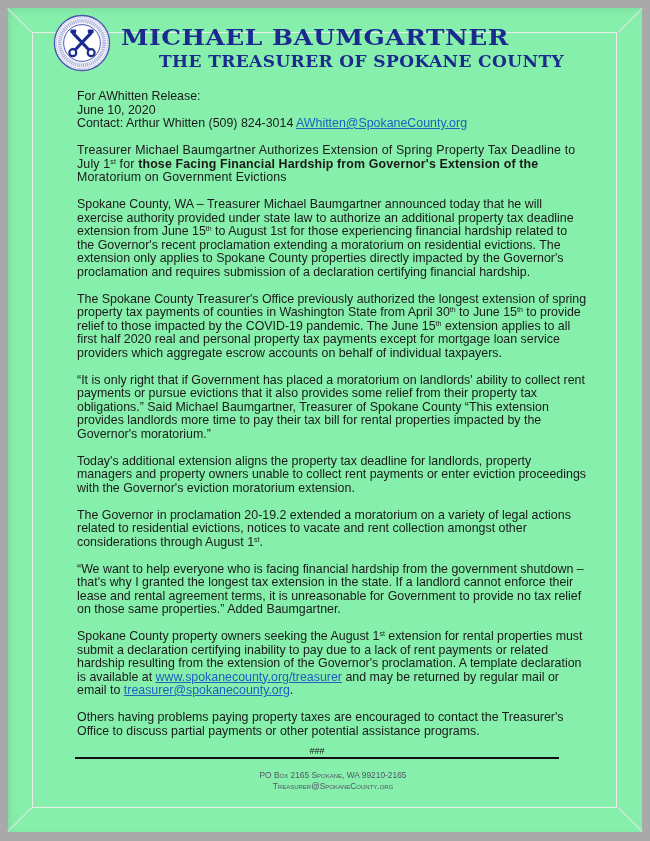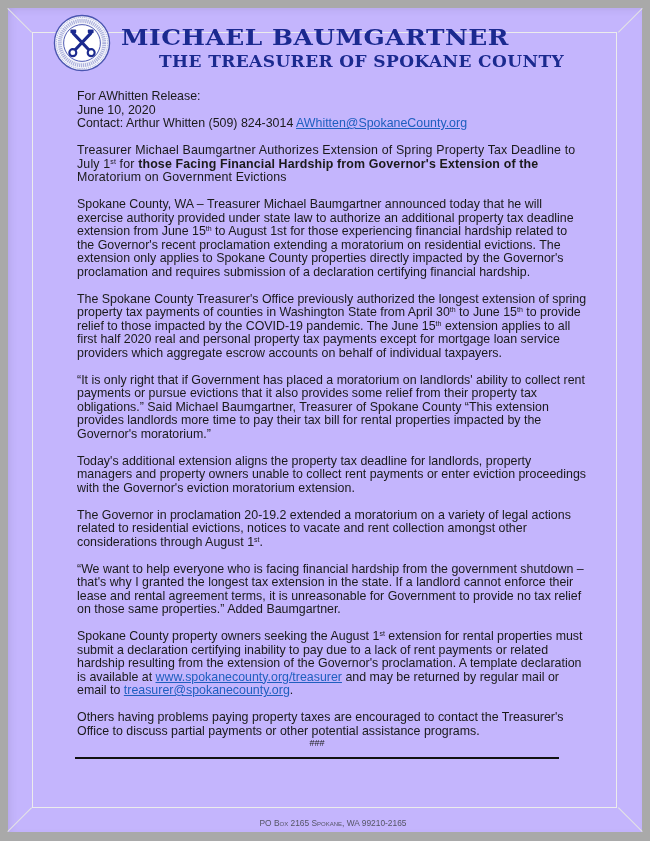--- a/index.html
+++ b/index.html
@@ -7,21 +7,21 @@
     width: 650px; height: 841px;
     background: #a9a9a9;
     position: relative;
     overflow: hidden;
     font-family: "Liberation Sans", sans-serif;
   }
   .paper {
     position: absolute;
     left: 8px; top: 8px;
     width: 634px; height: 824px;
-    background: #c4b5fd;
+    background: #86efac;
     box-shadow: inset 6px 0 8px -4px rgba(0,0,0,0.08), inset 0 6px 8px -4px rgba(0,0,0,0.06);
   }
   .inner-frame {
     position: absolute;
     left: 24px; top: 24px;
     width: 585px; height: 776px;
     border: 1px solid #ececec;
     box-sizing: border-box;
   }
   .bevel {
@@ -86,21 +86,21 @@
   }
   .footer {
     position: absolute;
     left: 8px; top: 762px;
     width: 634px;
     text-align: center;
     font-size: 8.4px;
     line-height: 10.5px;
     color: #556;
   }
-  .footer .sc { font-variant: small-caps; margin-top: 48px; }
+  .footer .sc { font-variant: small-caps; }
 </style>
 </head>
 <body>
 
 <div class="paper">
   <div class="inner-frame"></div>
   <div class="bevel tl"></div>
   <div class="bevel tr"></div>
   <div class="bevel bl"></div>
   <div class="bevel br"></div>
@@ -143,21 +143,21 @@
     <p>“It is only right that if Government has placed a moratorium on landlords' ability to collect rent payments or pursue evictions that it also provides some relief from their property tax obligations.” Said Michael Baumgartner, Treasurer of Spokane County “This extension provides landlords more time to pay their tax bill for rental properties impacted by the Governor's moratorium.”</p>
 
     <p>Today's additional extension aligns the property tax deadline for landlords, property managers and property owners unable to collect rent payments or enter eviction proceedings with the Governor's eviction moratorium extension.</p>
 
     <p><span>The Governor in proclamation 20-19.2 extended a moratorium on a variety of legal actions related to residential evictions, notices to vacate and rent collection amongst other considerations through August 1</span><sup>st</sup><span>.</span></p>
 
     <p>“We want to help everyone who is facing financial hardship from the government shutdown – that's why I granted the longest tax extension in the state. If a landlord cannot enforce their lease and rental agreement terms, it is unreasonable for Government to provide no tax relief on those same properties.” Added Baumgartner.</p>
 
     <p><span>Spokane County property owners seeking the August 1</span><sup>st</sup><span> extension for rental properties must submit a declaration certifying inability to pay due to a lack of rent payments or related hardship resulting from the extension of the Governor's proclamation. A template declaration is available at </span><a class="link">www.spokanecounty.org/treasurer</a><span> and may be returned by regular mail or email to </span><a class="link">treasurer@spokanecounty.org</a><span>.</span></p>
 
-    <p style="margin-bottom:0">Others having problems paying property taxes are encouraged to contact the Treasurer's Office to discuss partial payments or other potential assistance programs.</p>
+    <p style="margin-bottom:8px">Others having problems paying property taxes are encouraged to contact the Treasurer's Office to discuss partial payments or other potential assistance programs.</p>
     <p class="end-mark">###</p>
   </div>
 
   <div class="divider"></div>
 
   <div class="footer">
     <div class="sc">PO Box 2165 Spokane, WA 99210-2165</div>
     <div class="sc">Treasurer@SpokaneCounty.org</div>
   </div>
 </div>

